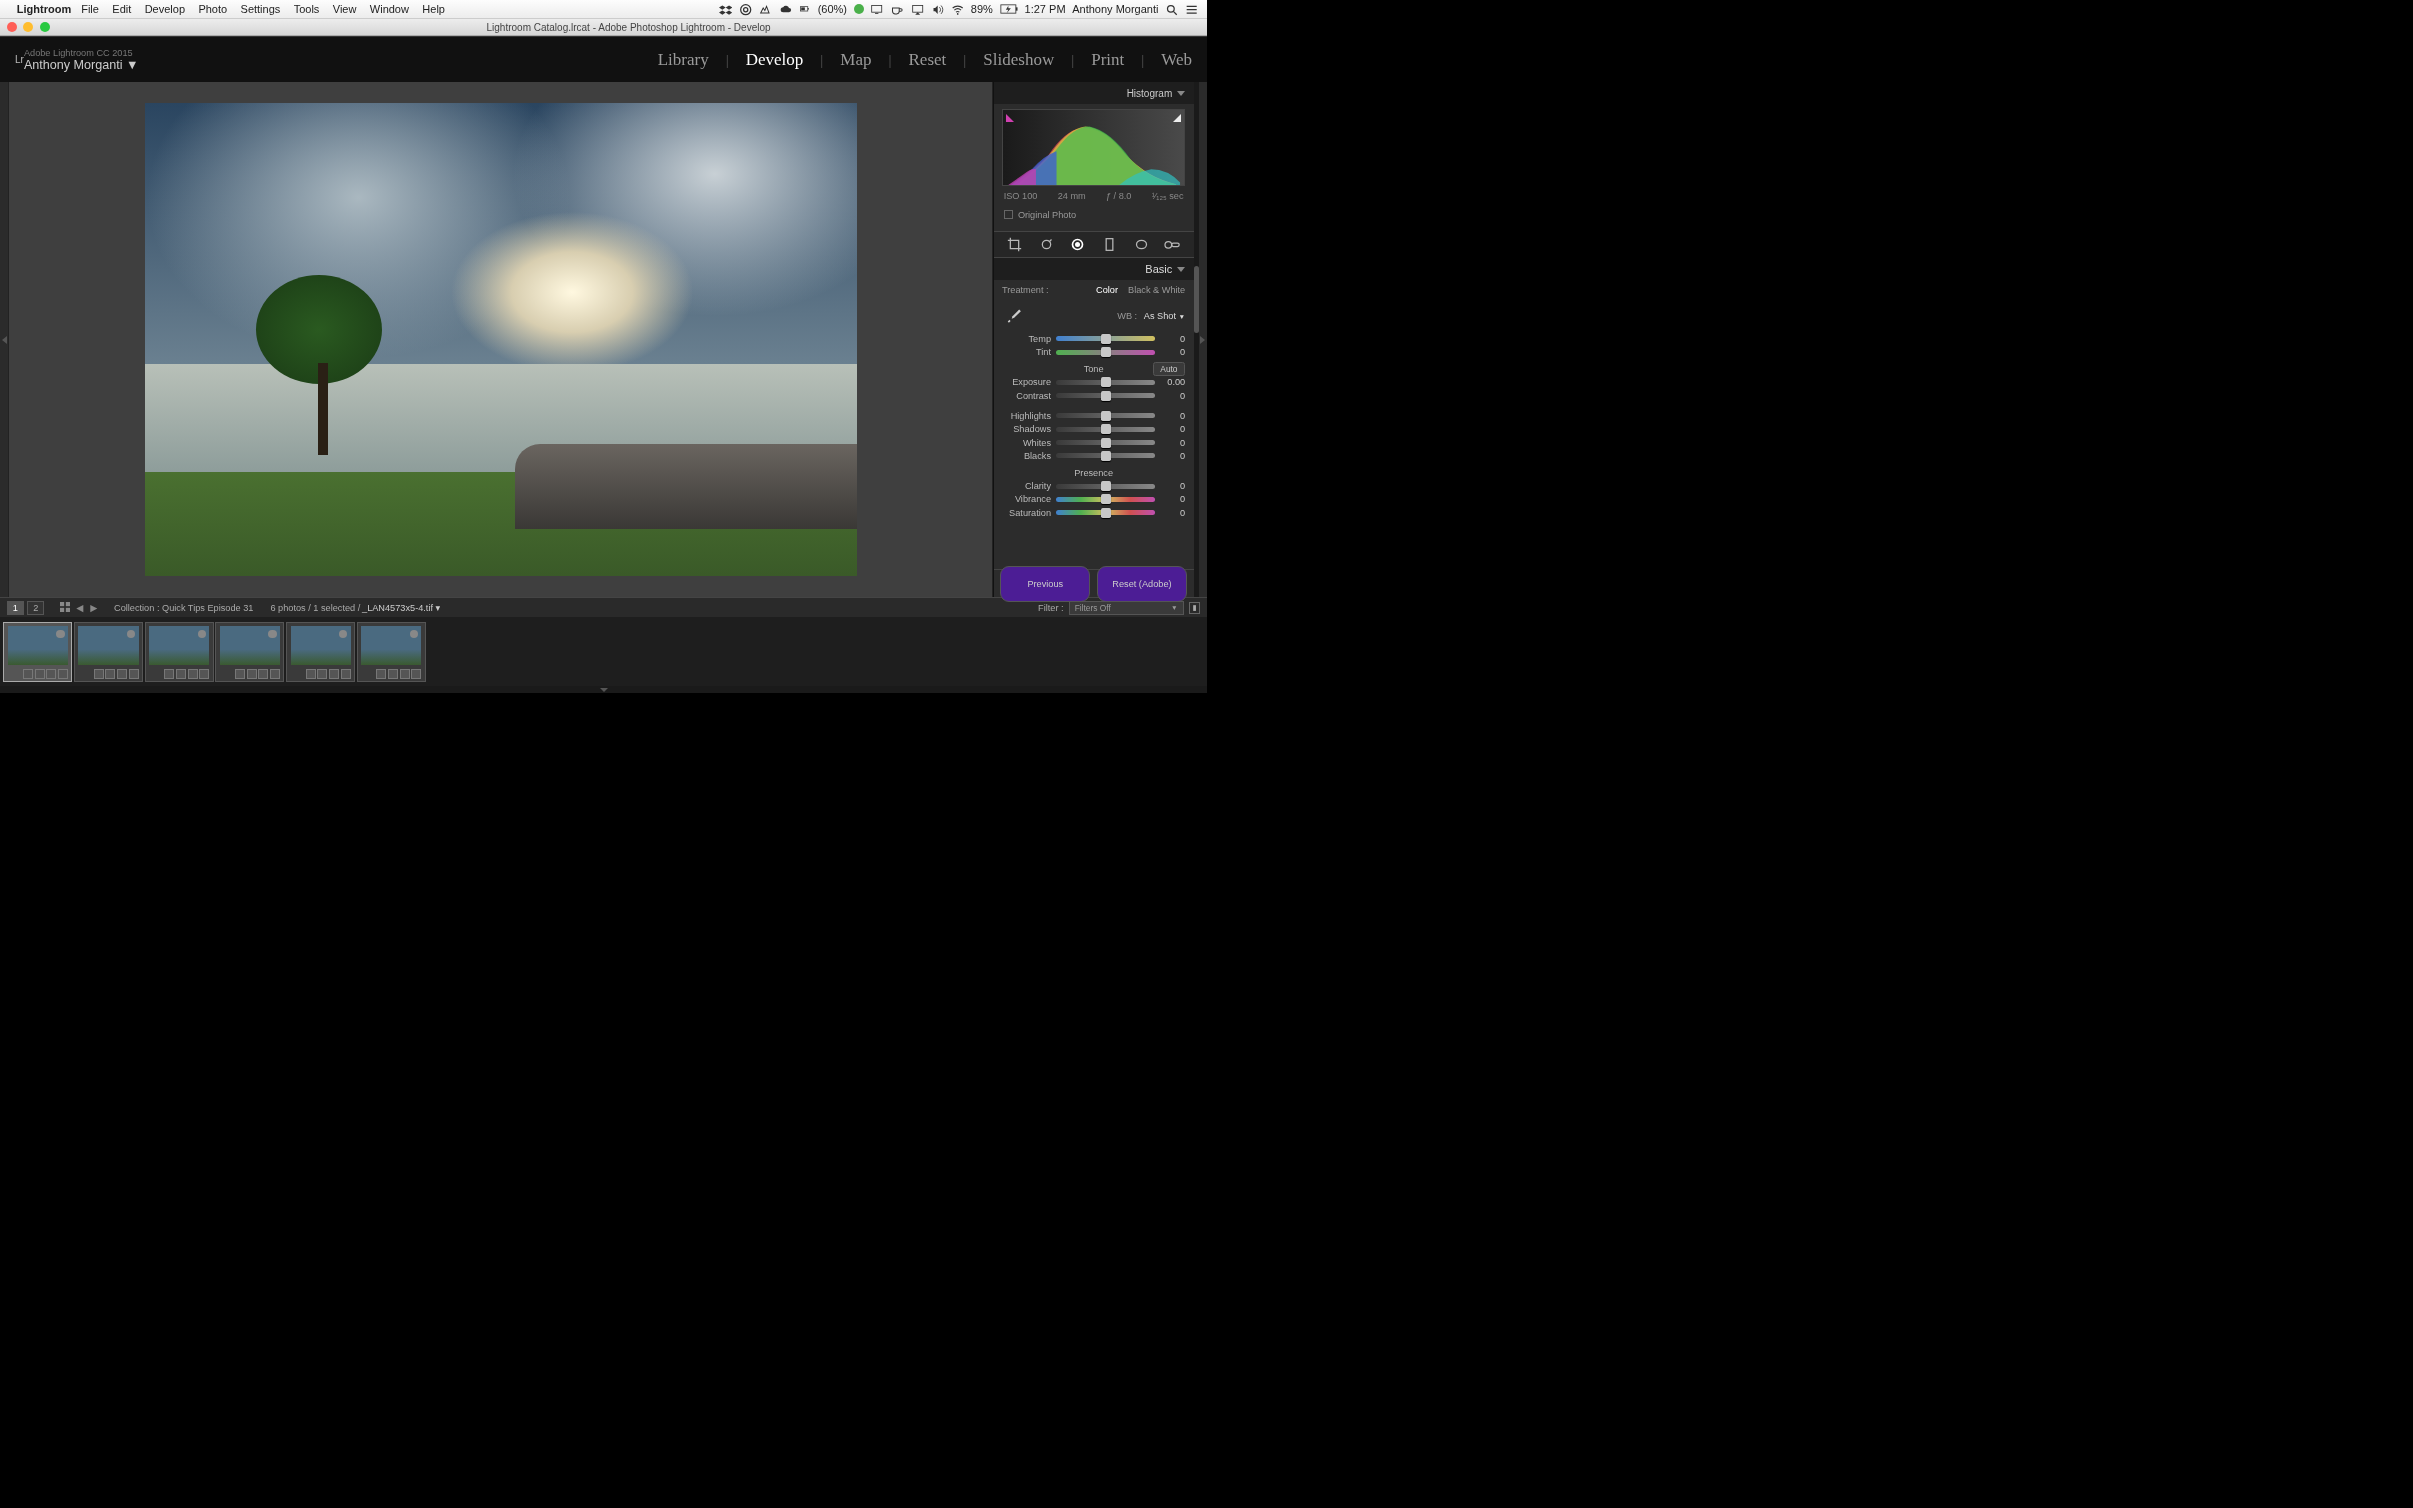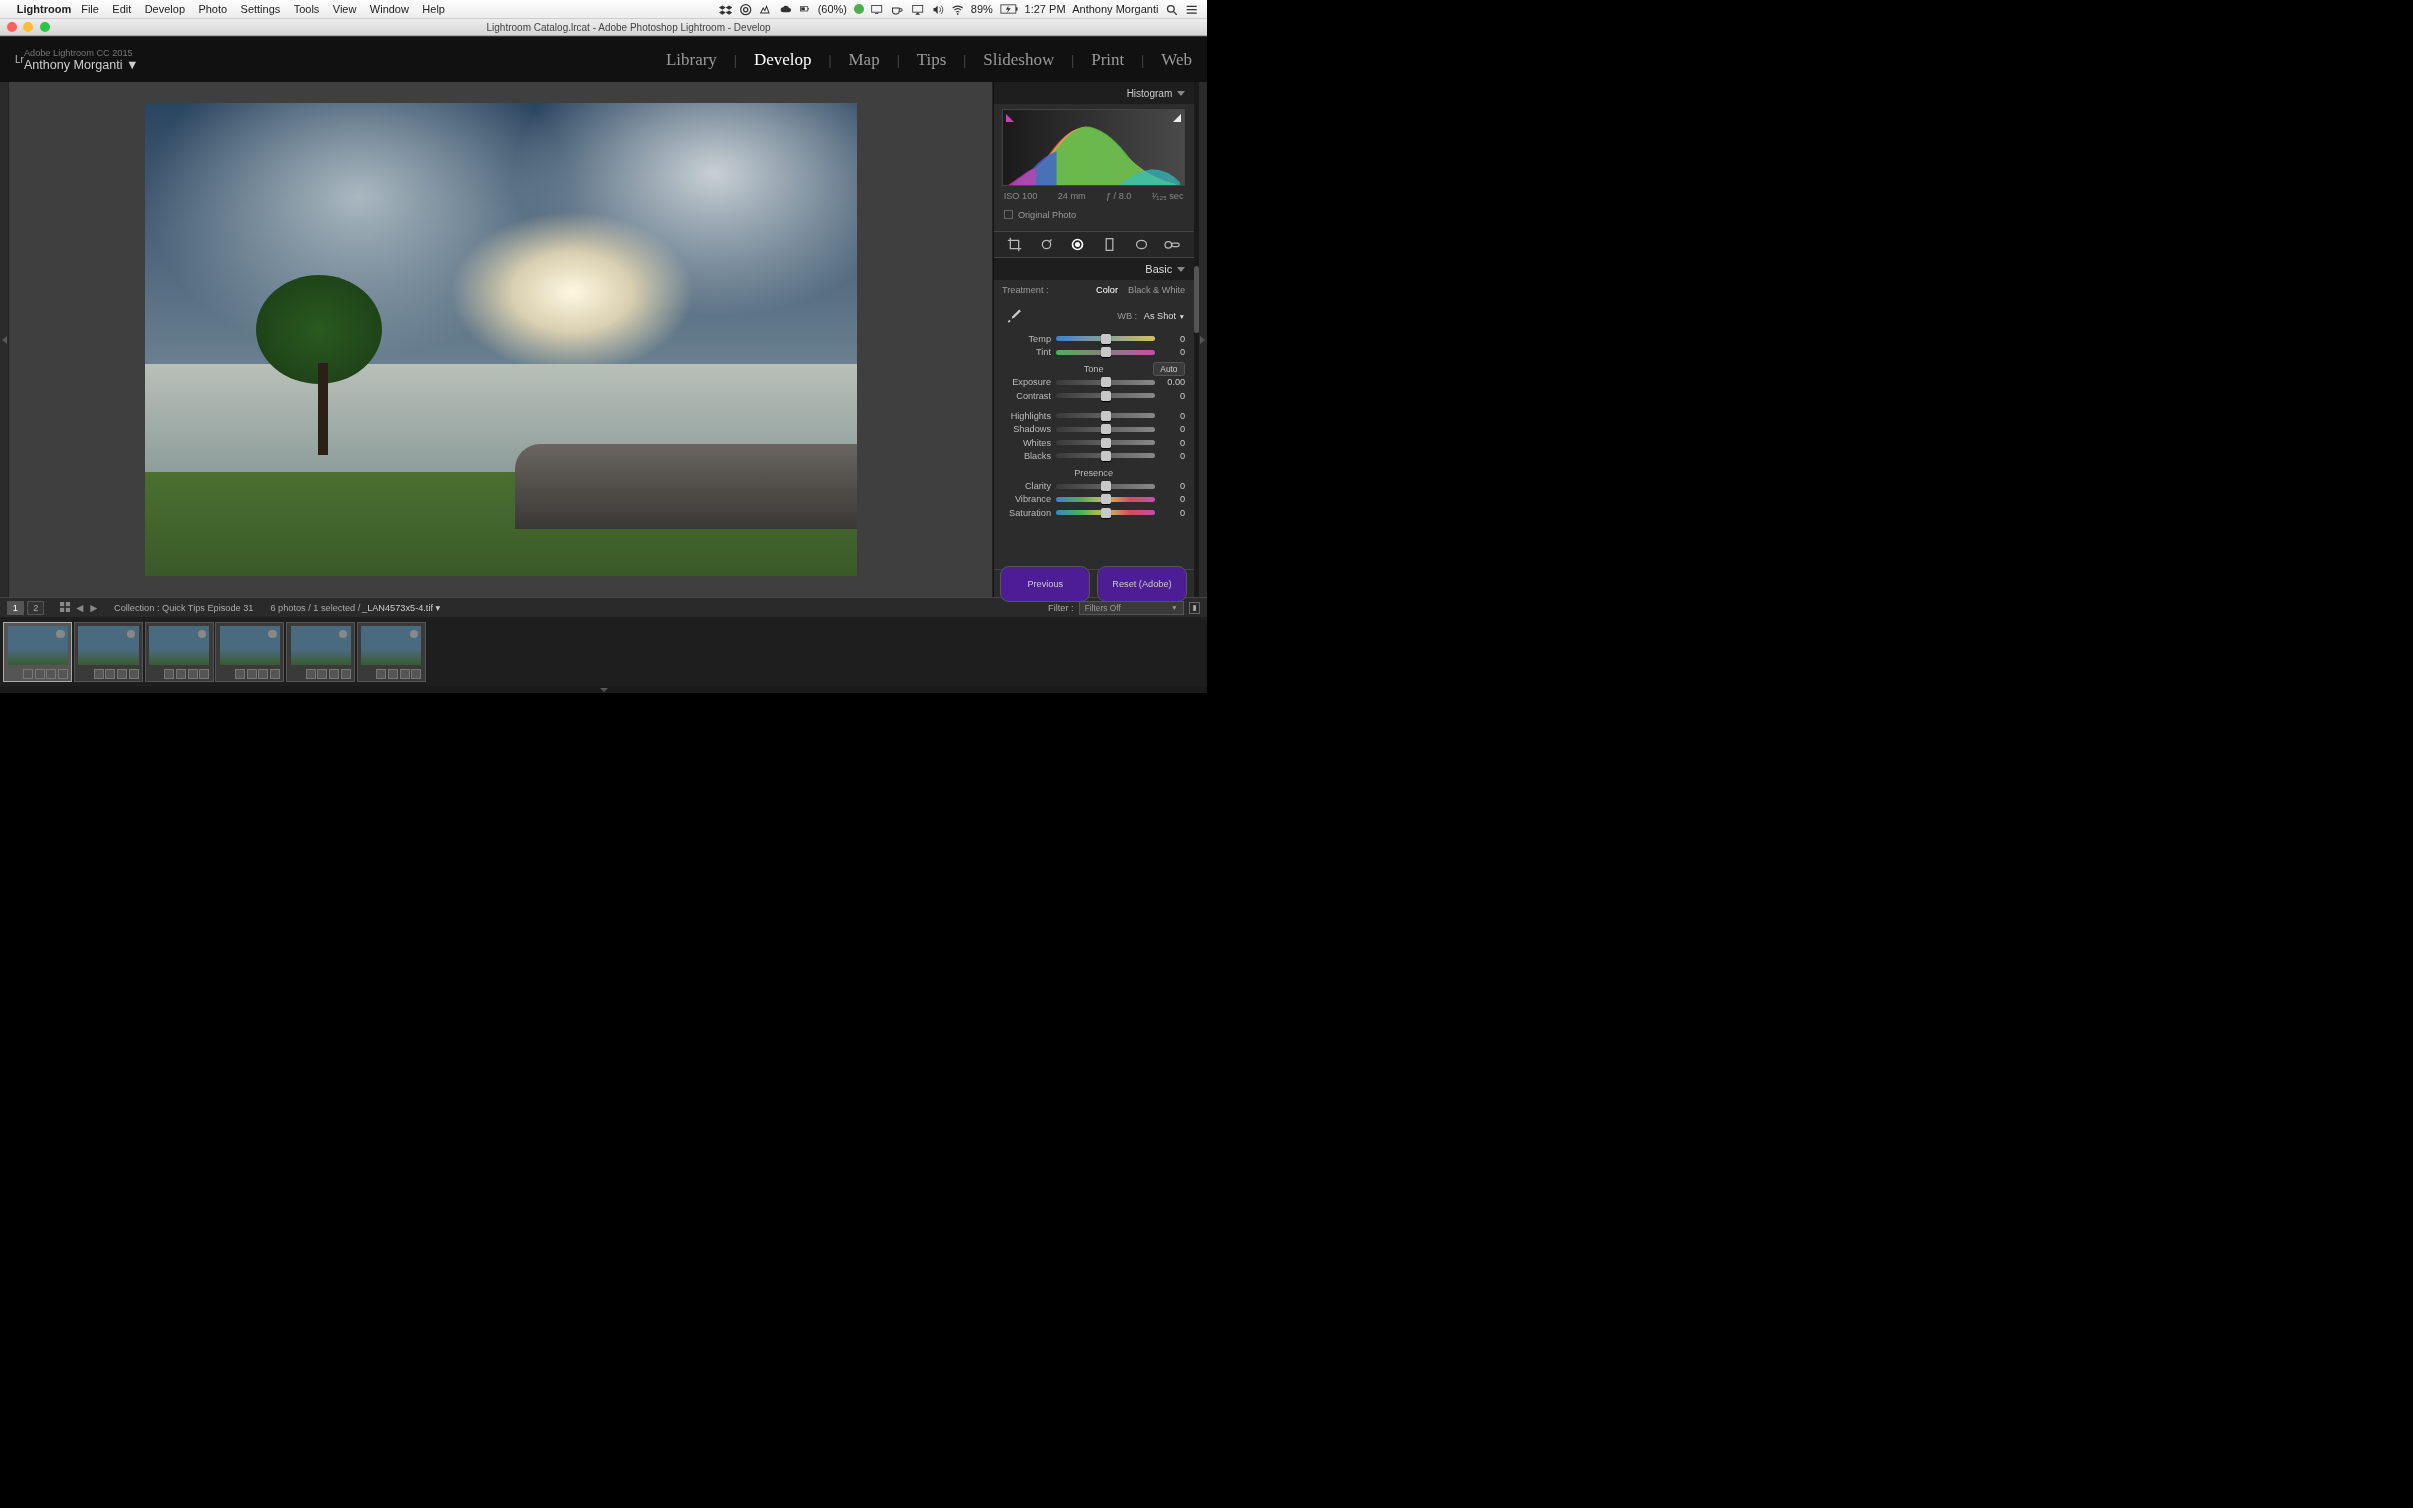--- a/index.html
+++ b/index.html
@@ -112,21 +112,21 @@
 .panel-footer{ height:28.5px; background:#2c2c2c; display:flex; align-items:center; justify-content:space-between; padding:0 6.7px; border-top:0.8px solid #444;}
 .panel-footer .btn{ flex:1; height:36px; background:#4c1d95; border:0.8px solid #555; border-radius:9px; color:#ccc; font-size:9.2px; display:flex;align-items:center;justify-content:center;}
 .panel-footer .btn + .btn{margin-left:6.7px;}
 
 
 .strip-header{ height:20px; background:#2a2a2a; display:flex; align-items:center; padding:0 6.7px; color:#aaa; font-size:9.2px; border-top:0.8px solid #444;}
 .strip-header .box{padding:0.8px 5px;border:0.8px solid #555;margin-right:3.4px;background:#333;}
 .strip-header .box.active{background:#555;color:#fff;}
 .strip-header .grid-ic,.strip-header .arrow{margin:0 3.4px;color:#888;}
 .strip-header .spacer{flex:1;}
-.strip-header .filter-select{width:105px;height:13.4px;background:#3a3a3a;border:0.8px solid #555;color:#999;font-size:8.4px;padding:2px 5px;display:flex;align-items:center;justify-content:space-between;}
+.strip-header .filter-select{width:115px;height:13.4px;background:#3a3a3a;border:0.8px solid #555;color:#999;font-size:8.4px;padding:2px 5px;display:flex;align-items:center;justify-content:space-between;}
 
 
 .filmstrip{ height:69px; background:#1e1e1e; display:flex; align-items:center; padding:3.4px;}
 .thumb{ width:69px; height:60px; margin-right:1.7px; background:#3a3a3a; border:0.8px solid #555; position:relative;}
 .thumb.selected{border:1.7px solid #aaa; background:#555;}
 .thumb .img{position:absolute;top:3.4px;left:3.4px;right:3.4px;height:39px;background:linear-gradient(#4a6a80 60%,#3a5a30);}
 .thumb .badges{position:absolute;bottom:1.7px;right:3.4px;display:flex;gap:1.7px;}
 .thumb .badge{width:10px;height:10px;background:#555;border:0.8px solid #777;}
 .thumb .dot{position:absolute;top:6.7px;right:6.7px;width:8.4px;height:8.4px;border-radius:50%;background:#888;}
 
@@ -252,21 +252,21 @@
     </div>
   </div>
   <span class="spacer"></span>
   <div class="modules">
     <span>Library</span>
       <span class="sep">|</span>
     <span class="active">Develop</span>
       <span class="sep">|</span>
     <span>Map</span>
       <span class="sep">|</span>
-    <span>Tips</span>
+    <span>Reset</span>
       <span class="sep">|</span>
     <span>Slideshow</span>
       <span class="sep">|</span>
     <span>Print</span>
       <span class="sep">|</span>
     <span>Web</span>
   </div>
 </div>
 
 <div class="main">

